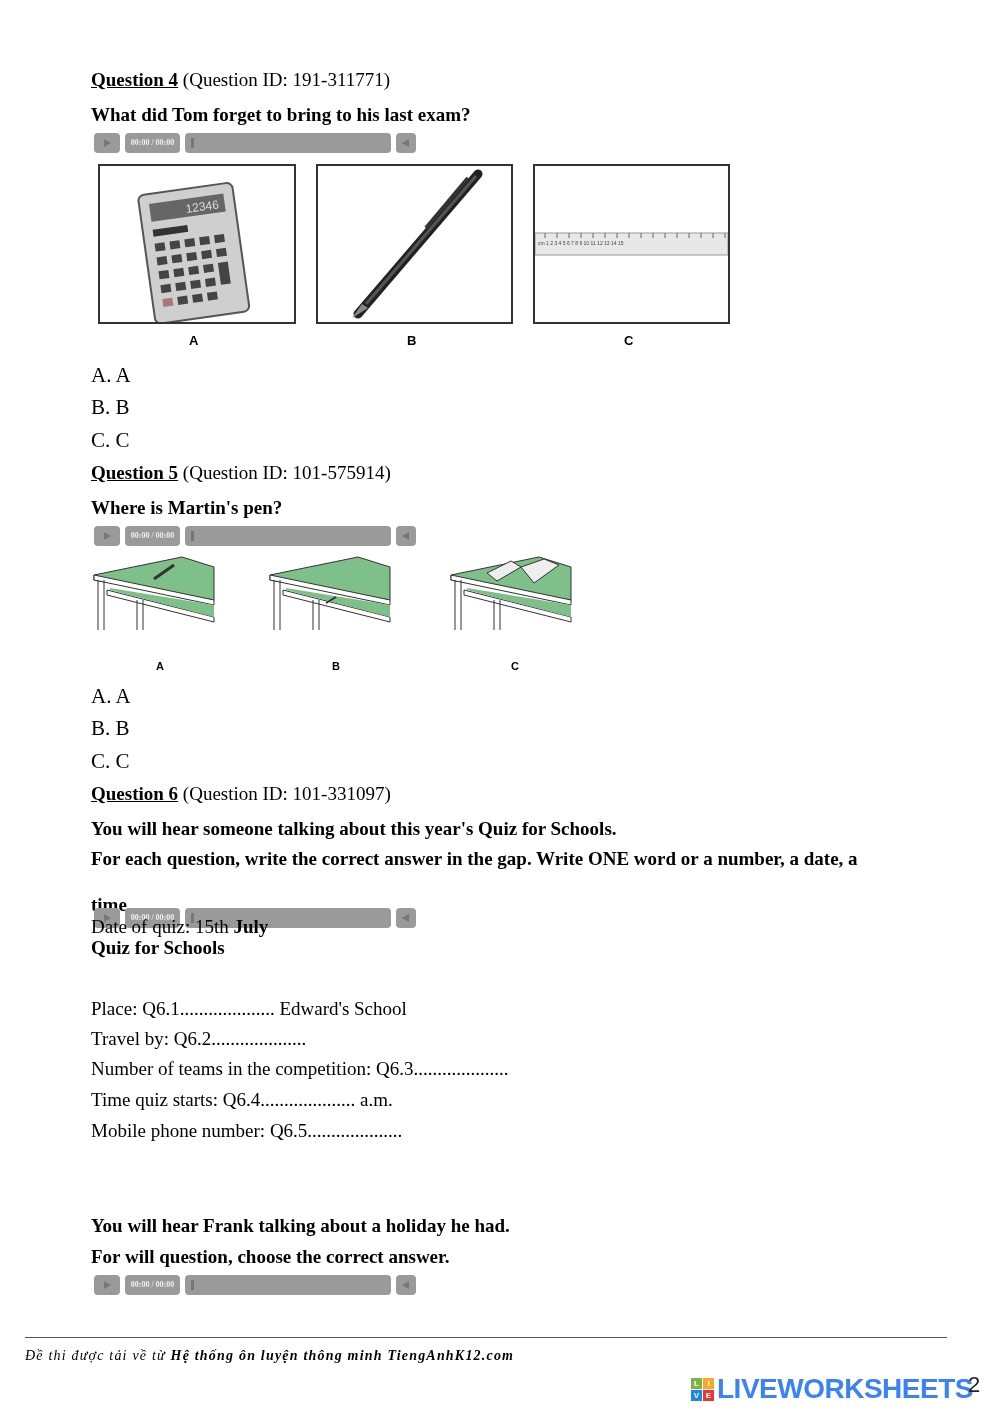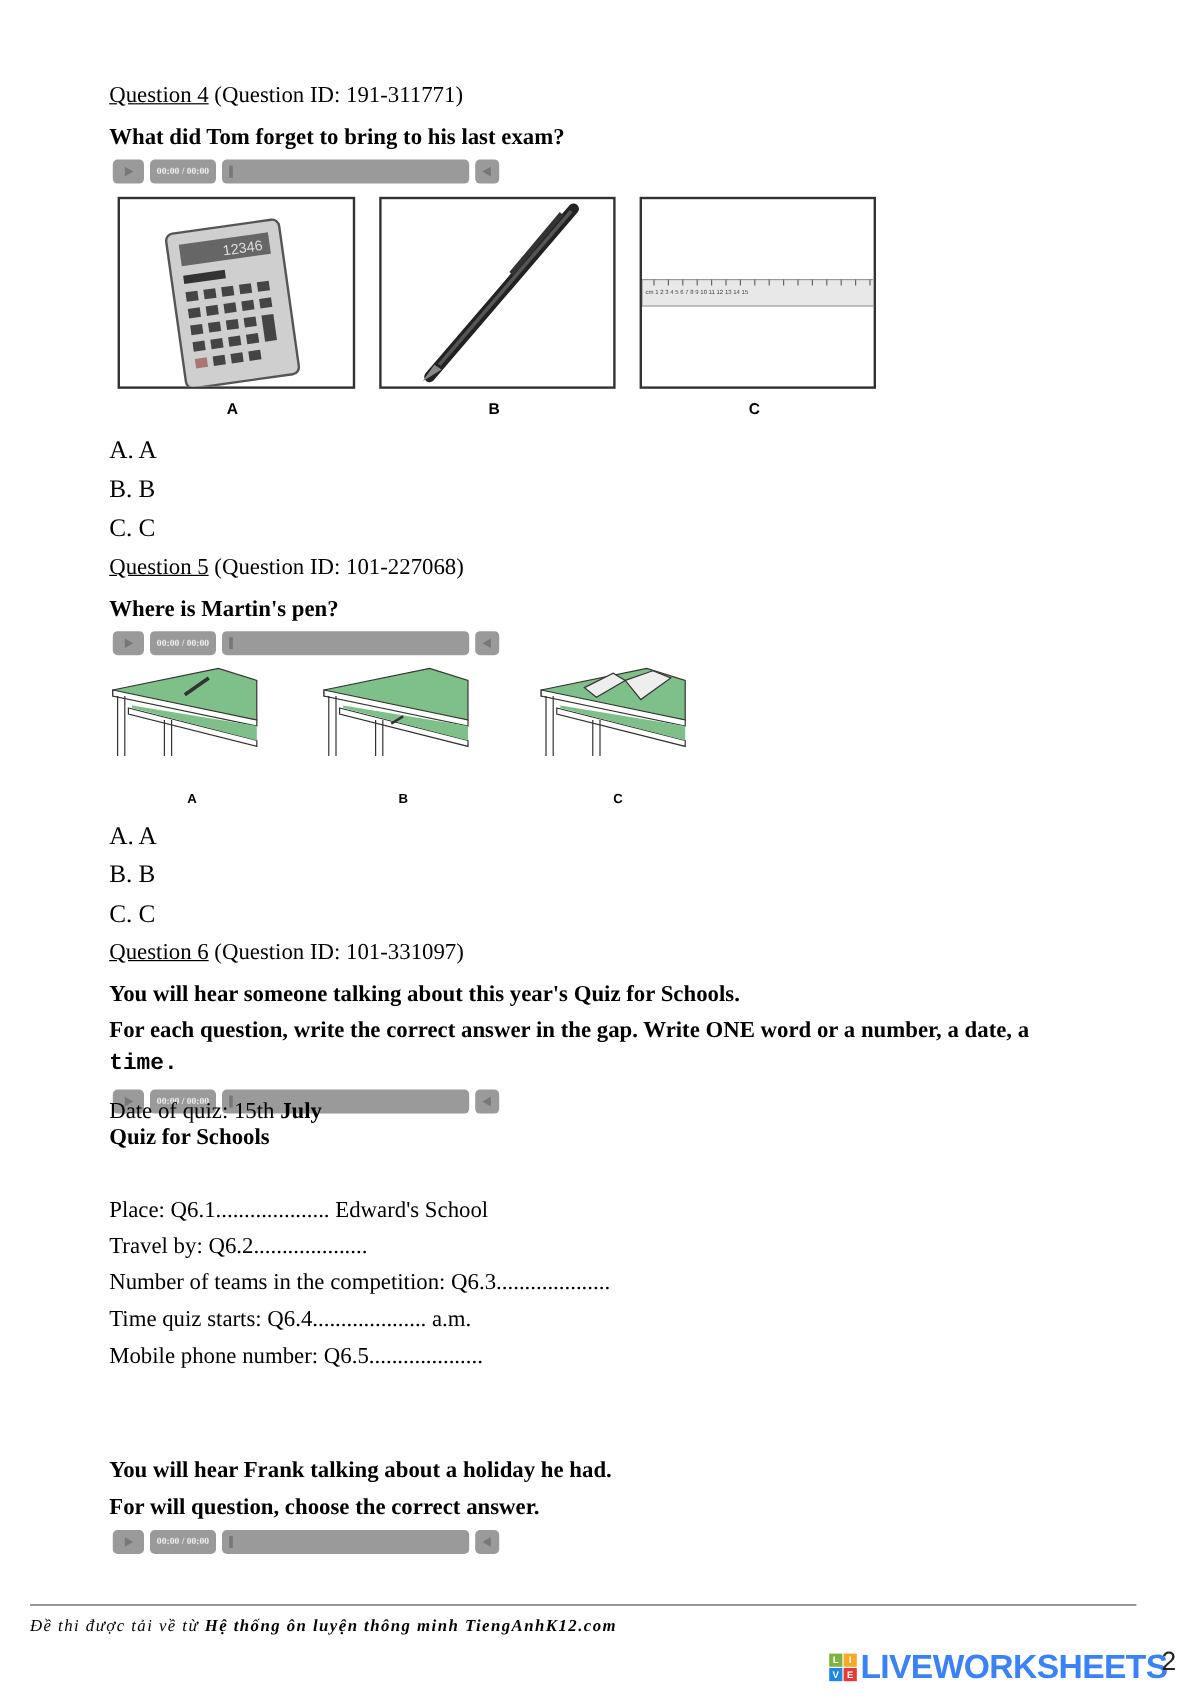--- a/index.html
+++ b/index.html
@@ -3,21 +3,21 @@
 <meta charset="utf-8">
 <style>
   html, body { margin: 0; padding: 0; }
   body {
     width: 1000px; height: 1415px; position: relative; overflow: hidden;
     background: #ffffff; color: #000;
     font-family: "Liberation Serif", "DejaVu Serif", serif;
   }
   .abs { position: absolute; }
   .qhead { left: 91px; font-size: 19px; white-space: nowrap; }
-  .qhead .qnum { font-weight: normal; text-decoration: underline; }
+  .qhead .qnum { font-weight: bold; text-decoration: underline; }
   .bold { font-weight: bold; font-size: 19px; left: 91px; white-space: nowrap; }
   .txt { font-size: 19px; left: 91px; white-space: nowrap; }
   .opt { font-size: 21px; left: 91px; }
 
   
   .player { left: 94px; height: 20px; width: 322px; }
   .player .btn, .player .time, .player .bar, .player .vol {
     position: absolute; top: 0; height: 20px; background: #9a9a9a; border-radius: 4px;
   }
   .player .btn { left: 0; width: 26px; }
@@ -131,21 +131,21 @@
 <div class="abs piclabel" style="left:189px; top:333px;">A</div>
 <div class="abs piclabel" style="left:407px; top:333px;">B</div>
 <div class="abs piclabel" style="left:624px; top:333px;">C</div>
 
 <div class="abs opt" style="top:363px;">A. A</div>
 <div class="abs opt" style="top:395px;">B. B</div>
 <div class="abs opt" style="top:428px;">C. C</div>
 
 <div class="abs qhead" style="top:462px;">
   <span class="qnum">Question 5</span>
-  <span>(Question ID: 101-227068)</span>
+  <span>(Question ID: 101-575914)</span>
 </div>
 <div class="abs bold" style="top:497px;">Where is Martin's pen?</div>
 
 <div class="abs player" style="top:526px;">
   <div class="btn"></div>
   <div class="time">00:00 / 00:00</div>
   <div class="bar"></div>
   <div class="vol"></div>
 </div>
 
@@ -184,21 +184,21 @@
 <div class="abs opt" style="top:684px;">A. A</div>
 <div class="abs opt" style="top:716px;">B. B</div>
 <div class="abs opt" style="top:749px;">C. C</div>
 
 <div class="abs qhead" style="top:783px;">
   <span class="qnum">Question 6</span>
   <span>(Question ID: 101-331097)</span>
 </div>
 <div class="abs bold" style="top:818px;">You will hear someone talking about this year's Quiz for Schools.</div>
 <div class="abs bold" style="top:848px;">For each question, write the correct answer in the gap. Write ONE word or a number, a date, a</div>
-<div class="abs bold" style="top:875px;font-family:Liberation Mono, monospace;">time.</div>
+<div class="abs bold" style="top:894px;">time.</div>
 
 <div class="abs player" style="top:908px;">
   <div class="btn"></div>
   <div class="time">00:00 / 00:00</div>
   <div class="bar"></div>
   <div class="vol"></div>
 </div>
 
 <div class="abs bold" style="top:937px;">Quiz for Schools</div>
 <div class="abs txt" style="top:916px;">

